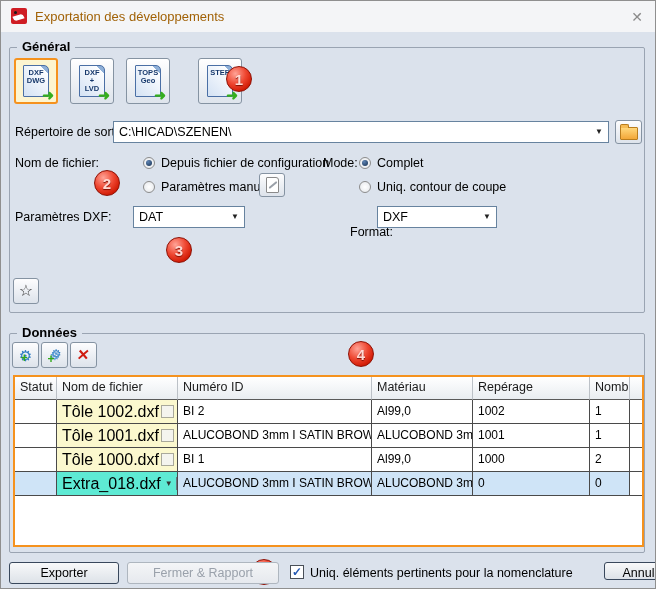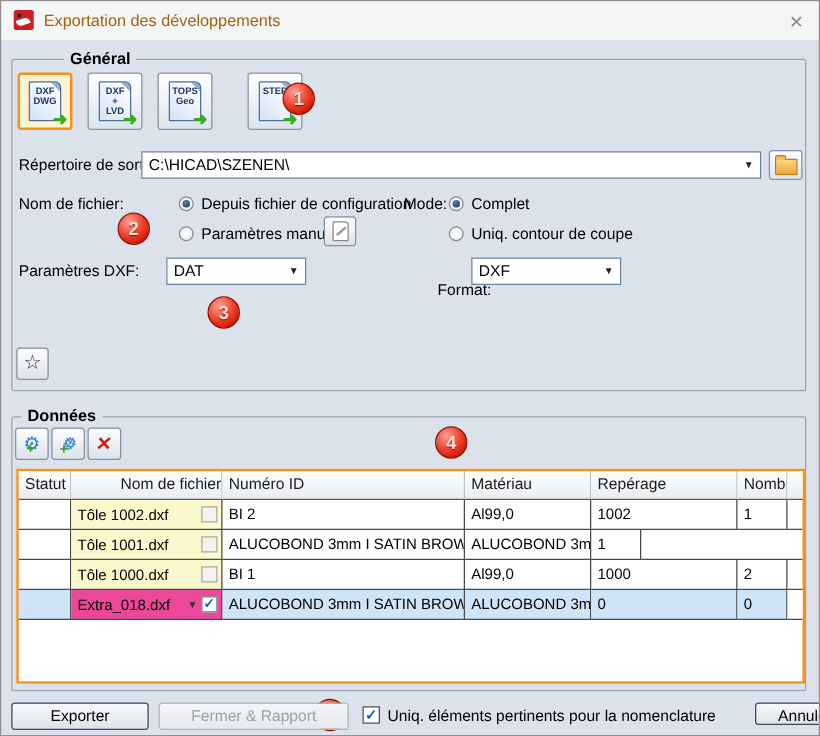--- a/index.html
+++ b/index.html
@@ -16,21 +16,21 @@
   .app-icon::after{content:"";position:absolute;left:3px;top:3px;width:3px;height:3px;background:#1a1a1a;border-radius:50%;}
   .win-title{left:34px;top:0;height:31px;line-height:31px;font-size:13px;color:#a16207;}
   .win-close{left:626px;top:6px;width:20px;height:20px;line-height:20px;text-align:center;
              color:#8a8a8a;font-size:14px;cursor:default;}
 
   
   .group{left:8px;width:636px;box-sizing:border-box;border:1px solid #9aa4b2;border-radius:2px;}
   .group-general{top:46px;height:266px;}
   .group-donnees{top:332px;height:220px;}
   .legend{background:#dbe2ec;padding:0 5px;font-weight:bold;font-size:13px;color:#000;height:16px;line-height:16px;}
-  .legend-general{left:16px;top:38px;margin-left:34px;}
+  .legend-general{left:16px;top:38px;}
   .legend-donnees{left:16px;top:324px;}
 
   
   .fmt-btn{top:57px;width:44px;height:46px;box-sizing:border-box;border:1px solid #8593a2;border-radius:3px;
            background:linear-gradient(#ffffff,#dee4ec);display:flex;align-items:center;justify-content:center;}
   .fmt-btn.sel{border:2px solid #f5921e;background:#fdf5d0;}
   .doc{position:relative;width:26px;height:32px;box-sizing:border-box;border:1px solid #4a6fa5;
        background:linear-gradient(225deg,#8fb0d8 0 5px,#fdfeff 5px,#d4e2f4 100%);
        border-radius:1px 5px 1px 1px;}
   .doc-label{display:block;padding-top:3px;font-size:7.5px;font-weight:bold;color:#16386b;
@@ -76,32 +76,32 @@
   .table{left:12px;top:374px;width:631px;height:172px;box-sizing:border-box;border:2px solid #f5921e;background:#fff;}
   .thead,.trow{display:flex;width:100%;}
   .thead{height:23px;}
   .trow{height:24px;}
   .hc{box-sizing:border-box;border-right:1px solid #bcc1c7;border-bottom:1px solid #5a5a5a;
       background:linear-gradient(#ffffff,#e9edf1);font-size:12.5px;color:#1a1a1a;
       padding-left:5px;line-height:21px;white-space:nowrap;overflow:hidden;}
   .bc{box-sizing:border-box;border-right:1px solid #4a4a4a;border-bottom:1px solid #4a4a4a;
       font-size:12px;color:#000;padding-left:5px;line-height:22px;white-space:nowrap;overflow:hidden;}
   .w-statut{width:42px;flex:none;}
-  .w-nom{width:121px;flex:none;text-align:right;}
+  .w-nom{width:121px;flex:none;}
   .w-id{width:194px;flex:none;}
   .w-mat{width:101px;flex:none;}
   .w-rep{width:117px;flex:none;}
   .w-nb{width:40px;flex:none;}
   .w-fill{flex:1;border-right:none;}
   .cell-nom{display:flex;align-items:center;justify-content:space-between;padding:0 3px 0 5px;background:#fbf8ce;}
-  .cell-nom .fname{font-size:12px;}
+  .cell-nom .fname{font-size:16px;}
   .cb{width:13px;height:13px;box-sizing:border-box;border:1px solid #a9a99b;background:#f4f4ee;flex:none;
       display:flex;align-items:center;justify-content:center;font-size:11px;font-weight:bold;color:#2458b3;line-height:11px;}
   .trow.sel .bc{background:#cfe4f7;}
-  .trow.sel .cell-nom{background:#ec4899;}
+  .trow.sel .cell-nom{background:#5eead4;}
   .trow.sel .cb{border-color:#6b7785;background:#fff;}
   .dd-arr{font-size:8px;color:#333;margin:0 3px 0 4px;}
 
   
   .btn{box-sizing:border-box;border:1px solid #39485c;border-radius:3px;background:linear-gradient(#f8f9fa,#dde2e8);
        font-size:12.5px;color:#000;text-align:center;line-height:20px;}
   .btn.disabled{border-color:#aeb6bf;color:#9aa1ab;background:linear-gradient(#f4f5f7,#e6e9ee);}
   .fcb{width:14px;height:14px;box-sizing:border-box;border:1px solid #494f57;background:#fff;
        display:flex;align-items:center;justify-content:center;font-size:12px;font-weight:bold;color:#2458b3;line-height:12px;}
   .fcb-lbl{font-size:12.5px;color:#000;height:16px;line-height:16px;white-space:nowrap;}
@@ -241,20 +241,21 @@
     </div>
 
     <div class="trow">
       <div class="bc w-statut"></div>
       <div class="bc w-nom cell-nom">
         <span class="fname">Tôle 1001.dxf</span>
         <span class="cb"></span>
       </div>
       <div class="bc w-id">ALUCOBOND 3mm I SATIN BROWN</div>
       <div class="bc w-mat">ALUCOBOND 3mm</div>
+      <div class="bc w-rep">1001</div>
       <div class="bc w-nb">1</div>
       <div class="bc w-fill"></div>
     </div>
 
     <div class="trow">
       <div class="bc w-statut"></div>
       <div class="bc w-nom cell-nom">
         <span class="fname">Tôle 1000.dxf</span>
         <span class="cb"></span>
       </div>

